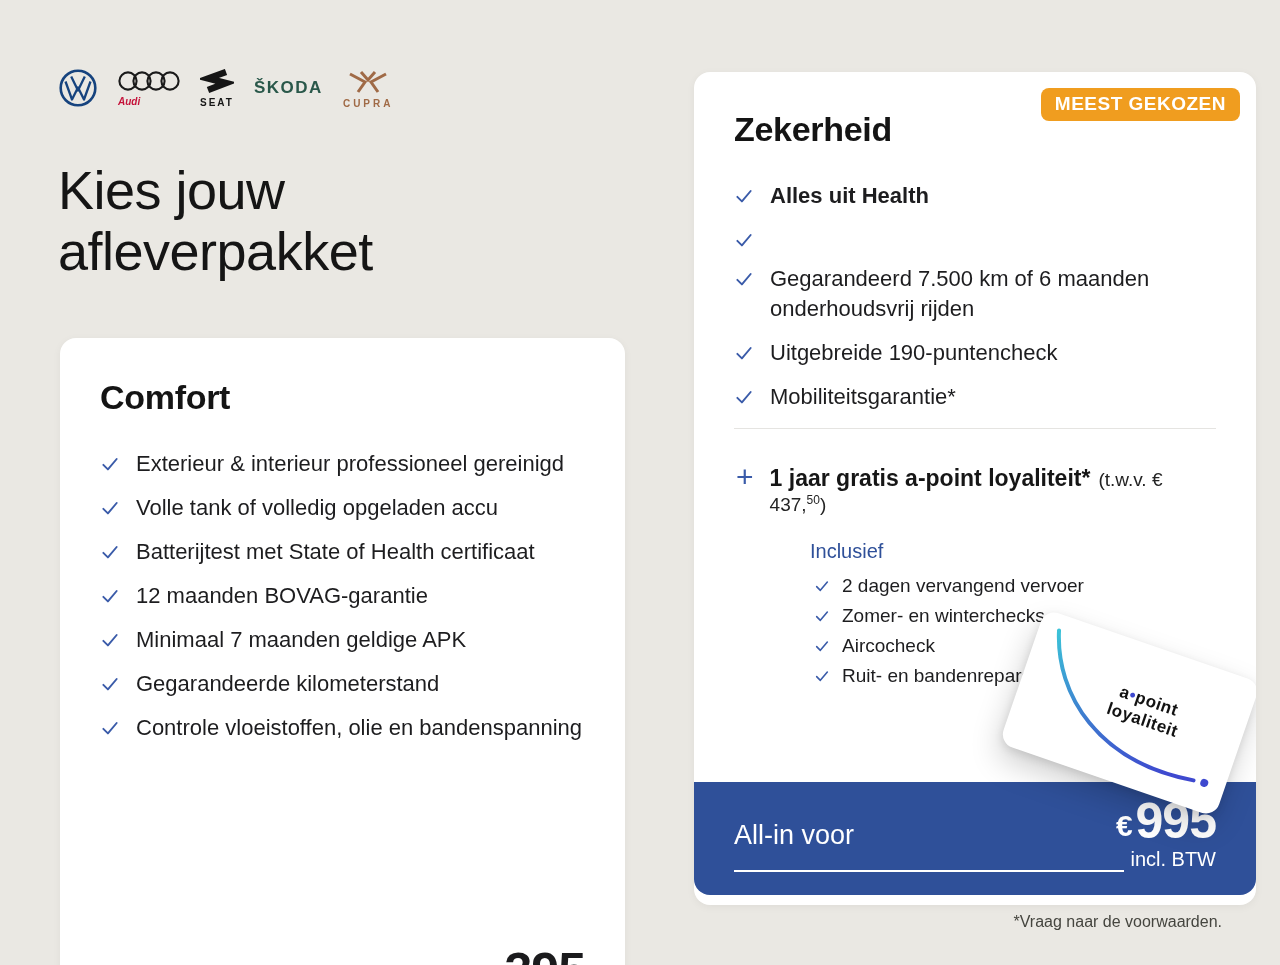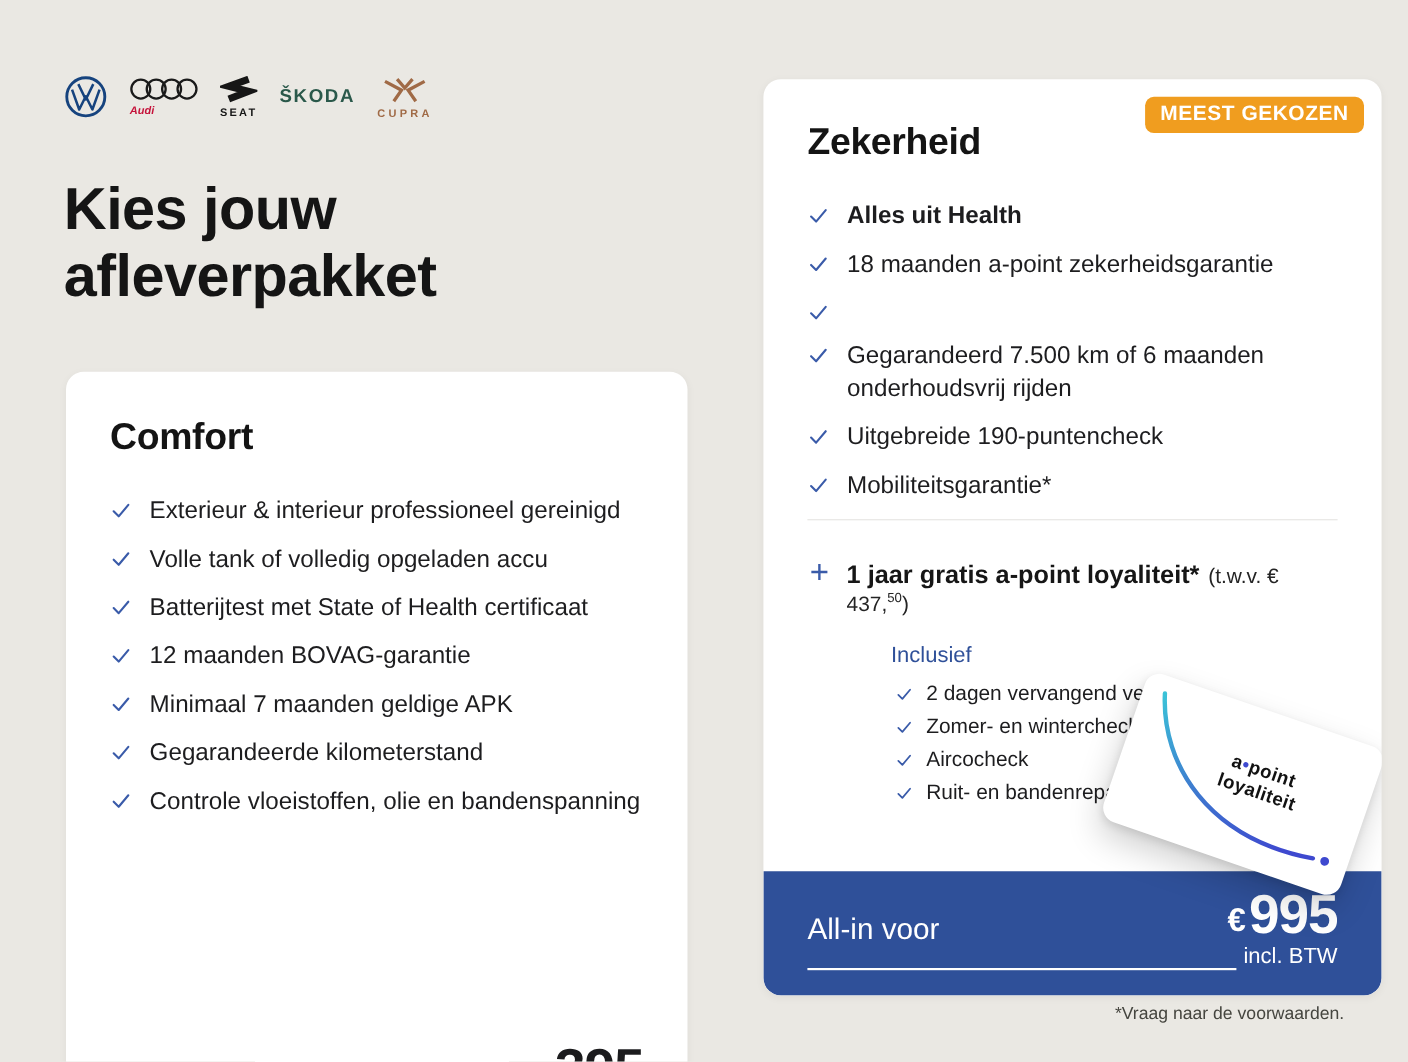--- a/index.html
+++ b/index.html
@@ -20,21 +20,21 @@
   }
   .logo { display:flex; flex-direction:column; align-items:center; gap:1px; }
   .logo-sub { font-size:10px; font-weight:bold; letter-spacing:2px; line-height:1; }
   .audi-sub { color:#C5123A; letter-spacing:0; font-style:italic; }
   .seat-sub { color:#161616; }
   .cupra-sub { color:#A06A46; letter-spacing:3px; }
   .skoda-word { font-size:17px; font-weight:700; color:#2A584A; letter-spacing:1.5px; }
 
   .main-title {
     position:absolute; left:58px; top:160px; width:470px;
-    font-size:54px; font-weight:700; line-height:1.13;
+    font-size:54px; font-weight:400; line-height:1.13;
     color:#151515; letter-spacing:-0.5px;
   }
 
   
   .card {
     position:absolute; background:#fff; border-radius:16px;
     box-shadow:0 2px 8px rgba(0,0,0,0.05);
   }
   .card-comfort { left:60px; top:338px; width:565px; height:713px; padding:40px; }
   .card-zekerheid { left:660px; top:72px; width:562px; height:833px; overflow:hidden; padding:38px 40px 0 40px;margin-left:34px; }
@@ -89,21 +89,21 @@
   .loyalty-text {
     position:absolute; top:44px; left:0; width:100%;
     text-align:center; transform:translateX(14px);
     font-size:17px; font-weight:700; color:#121212; line-height:1.2;
     letter-spacing:0.5px;
   }
   .loyalty-text .dot { color:#3E49CF; }
 
   
   .blue-footer {
-    position:absolute; left:0; right:0; bottom:0; height:113px;
+    position:absolute; left:0; right:0; bottom:10px; height:113px;
     background:#2F5099; border-radius:0 0 16px 16px; z-index:2;
   }
   .footer-label { position:absolute; left:40px; top:38px; color:#fff; font-size:27px; font-weight:500; }
   .footer-rule { position:absolute; left:40px; top:88px; width:390px; height:2px; background:#fff; }
   .footer-price { position:absolute; right:40px; top:14px; text-align:right; color:#fff; }
   .footer-price .euro { font-size:30px; top:-2px; }
   .footer-price .amount { font-size:50px; }
   .footer-price .tax-note { color:#fff; margin-top:2px; }
 
   .disclaimer {
@@ -225,26 +225,20 @@
 
     <ul class="features">
 
         <li class="bold">
           <svg class="check" width="20" height="20" viewBox="0 0 24 24">
             <path d="M4 13 L9.5 18.5 L20 6" fill="none" stroke="#3A5BA9" stroke-width="2.3" stroke-linecap="round" stroke-linejoin="round"></path>
           </svg>
           <span>Alles uit Health</span>
         </li>
 
-        <li>
-          <svg class="check" width="20" height="20" viewBox="0 0 24 24">
-            <path d="M4 13 L9.5 18.5 L20 6" fill="none" stroke="#3A5BA9" stroke-width="2.3" stroke-linecap="round" stroke-linejoin="round"></path>
-          </svg>
-          <span>18 maanden a-point zekerheidsgarantie</span>
-        </li>
 
         <li>
           <svg class="check" width="20" height="20" viewBox="0 0 24 24">
             <path d="M4 13 L9.5 18.5 L20 6" fill="none" stroke="#3A5BA9" stroke-width="2.3" stroke-linecap="round" stroke-linejoin="round"></path>
           </svg>
         </li>
 
         <li>
           <svg class="check" width="20" height="20" viewBox="0 0 24 24">
             <path d="M4 13 L9.5 18.5 L20 6" fill="none" stroke="#3A5BA9" stroke-width="2.3" stroke-linecap="round" stroke-linejoin="round"></path>

